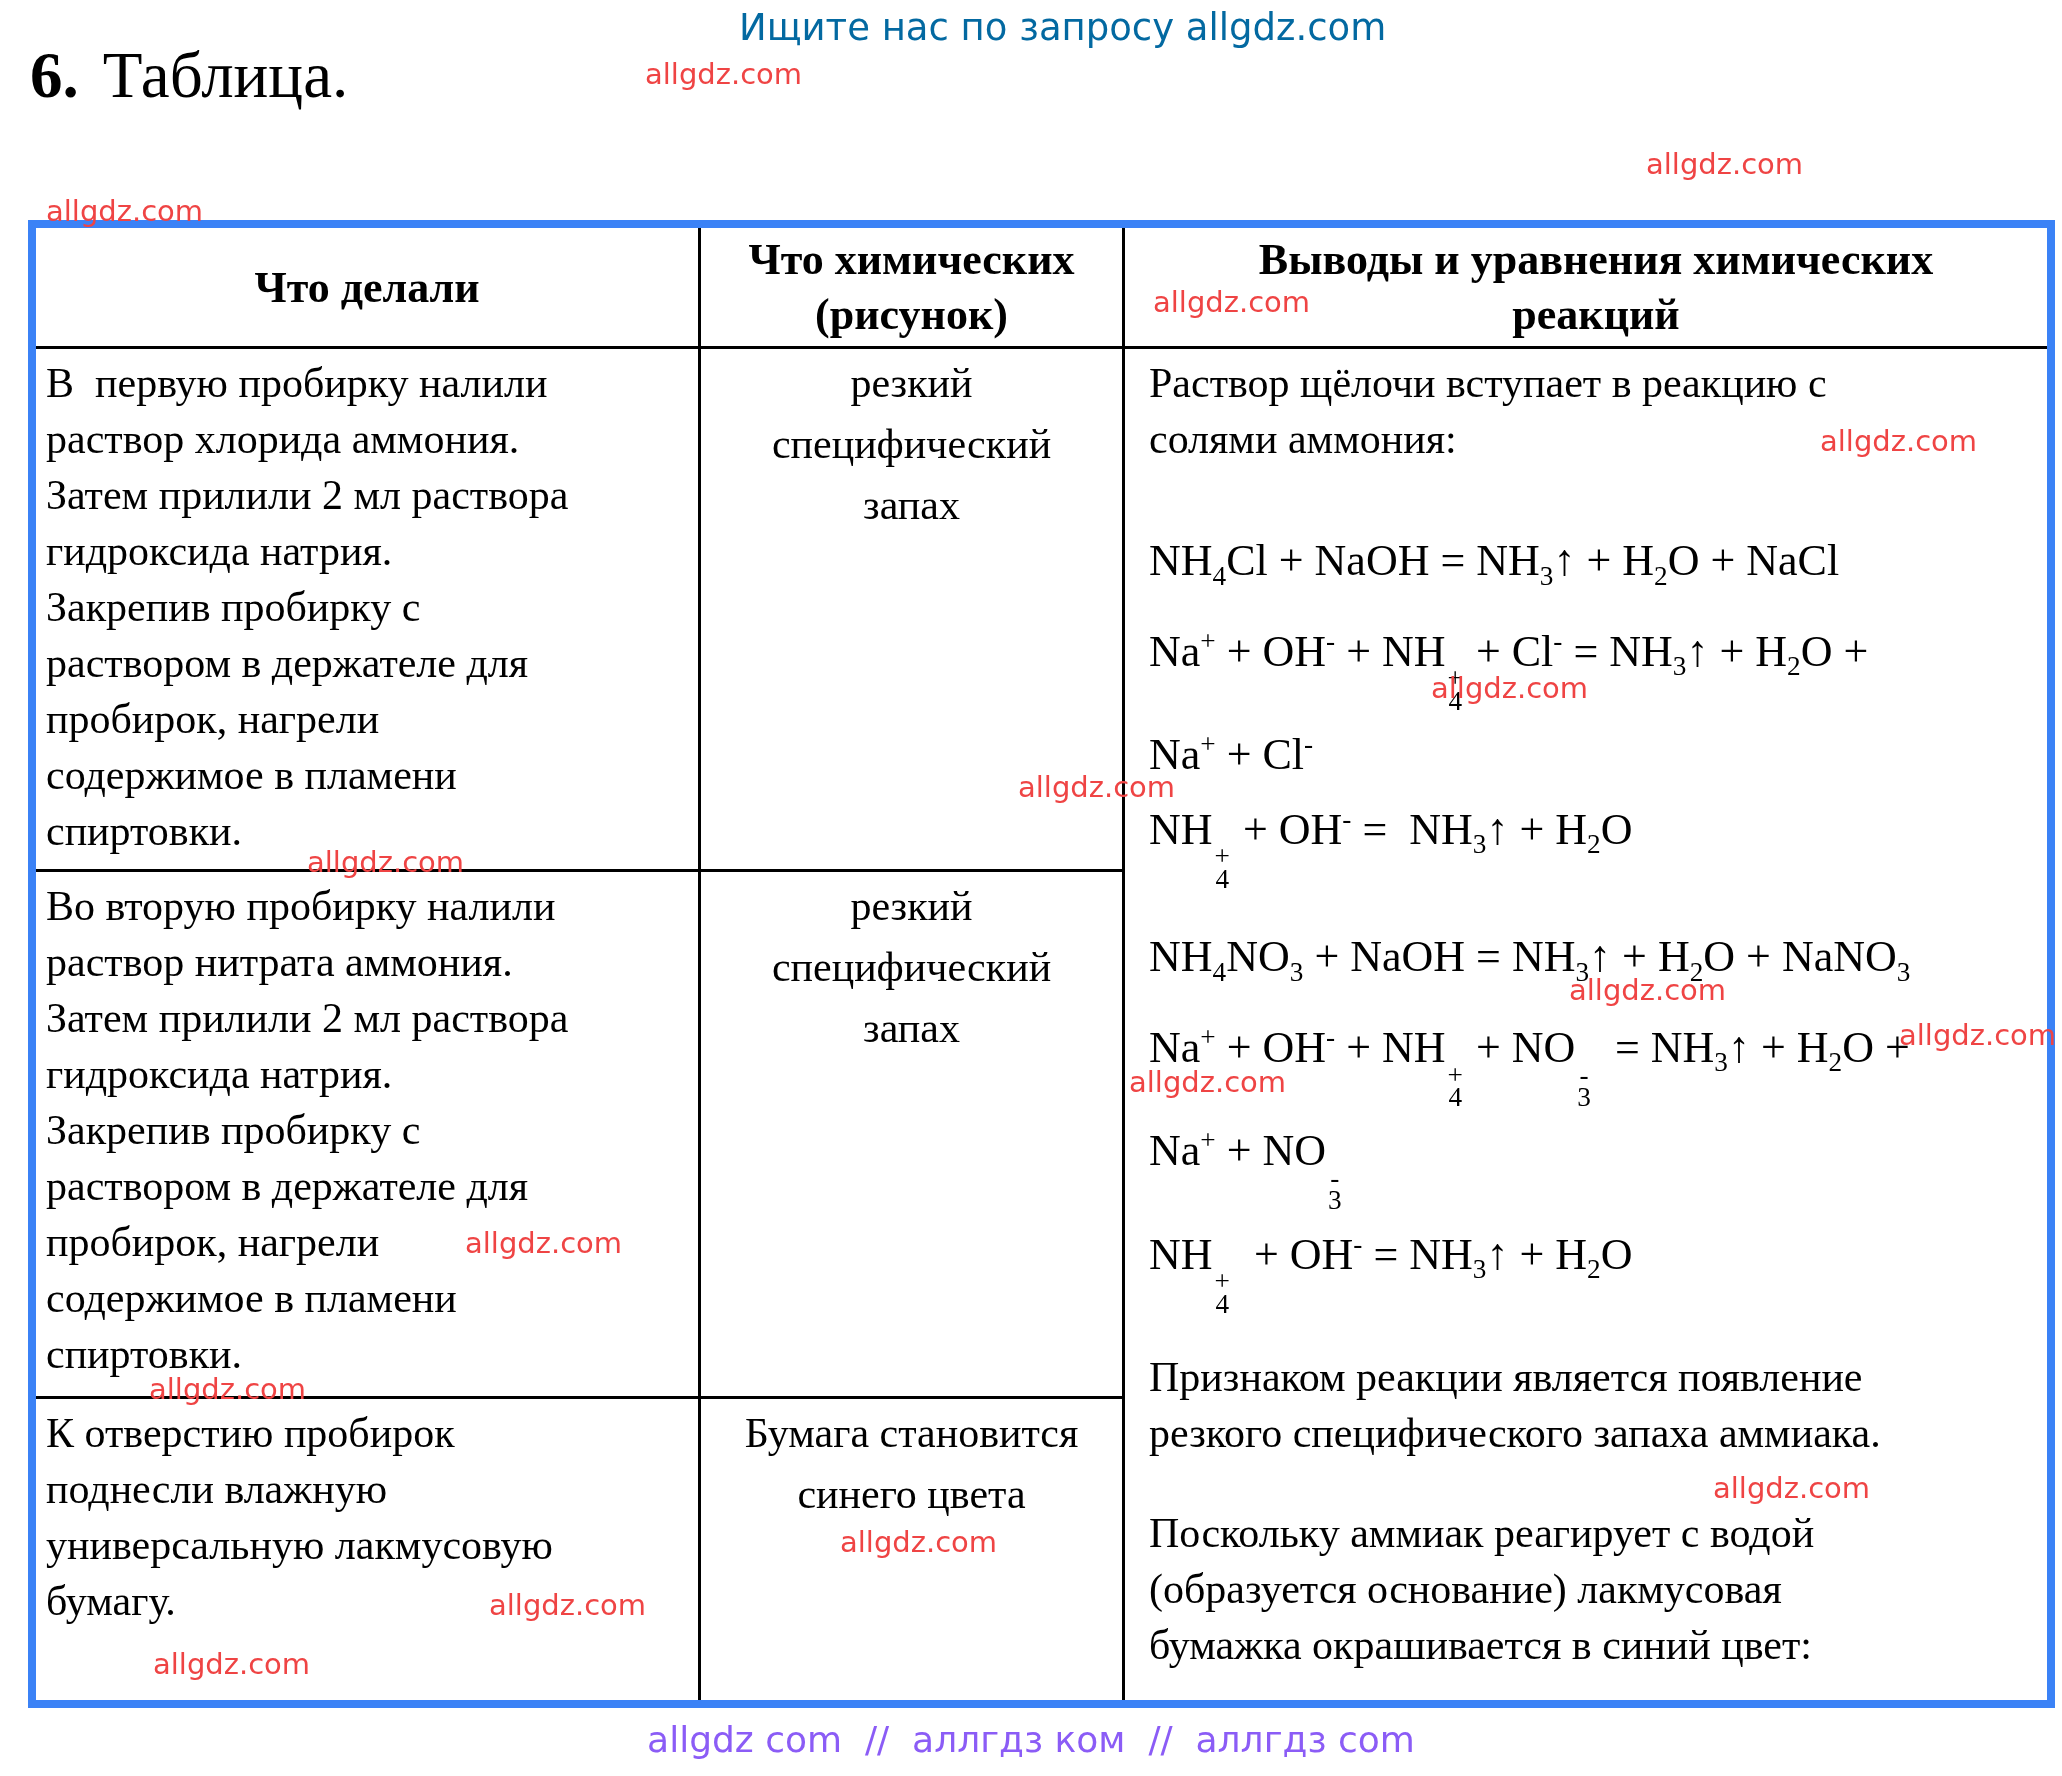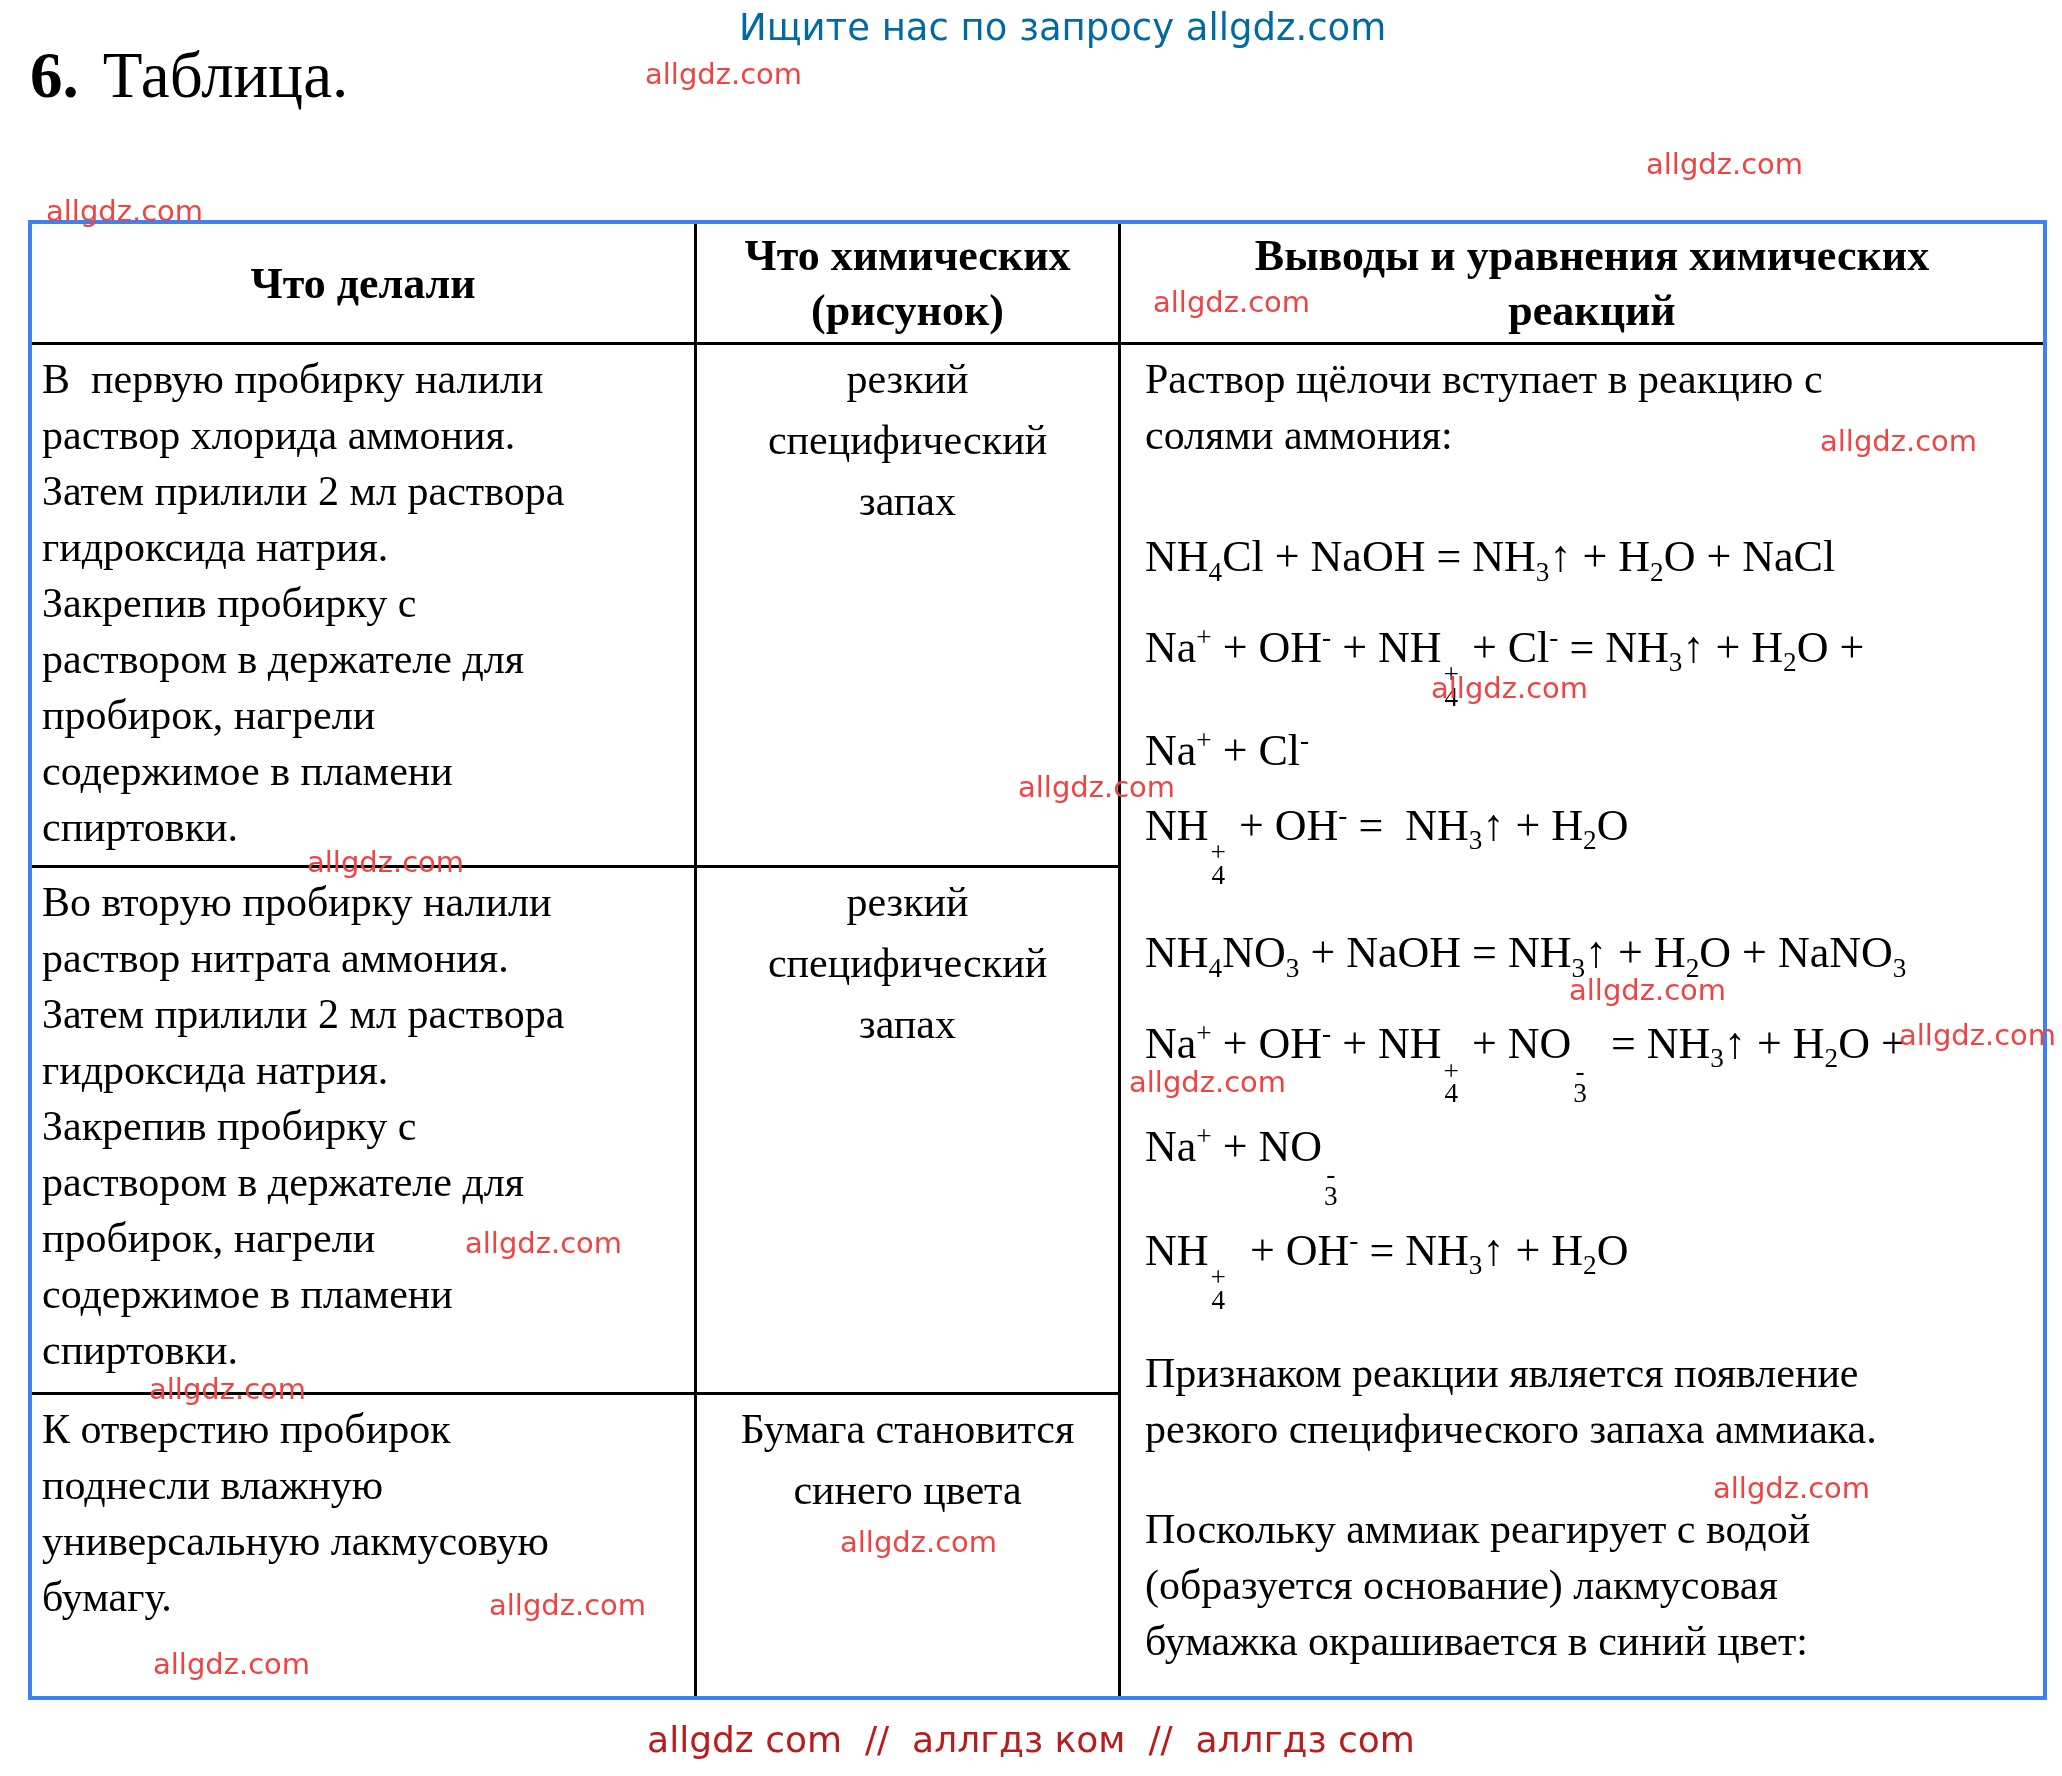--- a/index.html
+++ b/index.html
@@ -5,21 +5,21 @@
   html,body{margin:0;padding:0;background:#ffffff;}
   .canvas{position:relative;width:2062px;height:1776px;background:#ffffff;color:#000;
           font-family:"Liberation Serif","DejaVu Serif",serif;overflow:hidden;}
   .banner{position:absolute;left:739px;top:6px;
           font-family:"DejaVu Sans","Liberation Sans",sans-serif;
           font-size:37px;color:#0369a1;white-space:pre;}
   .title{position:absolute;left:30px;top:38px;font-size:65px;white-space:pre;}
   .title-num{font-weight:bold;}
   .title-text{margin-left:24px;}
   .tbl{position:absolute;left:28px;top:220px;width:2011px;height:1472px;
-       border:4px solid #3b82f6;display:grid;
+       border:8px solid #3b82f6;display:grid;
        grid-template-columns:665px 424px 1fr;
        grid-template-rows:121px 523px 527px 1fr;}
   .cell{border-right:3px solid #000;border-bottom:3px solid #000;box-sizing:border-box;overflow:hidden;}
   .r1c1{grid-area:1/1;} .r1c2{grid-area:1/2;} .r1c3{grid-area:1/3;}
   .r2c1{grid-area:2/1;} .r2c2{grid-area:2/2;}
   .r3c1{grid-area:3/1;} .r3c2{grid-area:3/2;}
   .r4c1{grid-area:4/1;} .r4c2{grid-area:4/2;}
   .c3tall{grid-column:3;grid-row:2/5;border-right:none;border-bottom:none;
           padding:6px 8px 0 24px;}
   .noR{border-right:none;padding-left:20px;}
@@ -35,21 +35,21 @@
   .m-eq1{margin-top:61px;} .m-eq2{margin-top:34px;}
   .m-n1{margin-top:34px;}  .m-n2{margin-top:44px;}
   sup,sub{font-size:0.62em;}
   .stk{display:inline-flex;flex-direction:column;align-items:center;
        line-height:1;vertical-align:-0.5em;margin:0 2px;}
   .stku,.stkd{font-size:0.62em;line-height:0.82;}
   .wm{position:absolute;font-family:"DejaVu Sans","Liberation Sans",sans-serif;
       font-size:29px;color:#ef4444;white-space:nowrap;}
   .footer{position:absolute;left:0;right:0;top:1719px;text-align:center;
           font-family:"DejaVu Sans","Liberation Sans",sans-serif;
-          font-size:36px;color:#b91c1c;white-space:pre;}
+          font-size:36px;color:#8b5cf6;white-space:pre;}
 </style>
 </head>
 <body>
 
 <div class="canvas">
 
   <div class="banner">Ищите нас по запросу allgdz.com</div>
 
   <div class="title"><span class="title-num">6.</span><span class="title-text">Таблица.</span></div>
 

